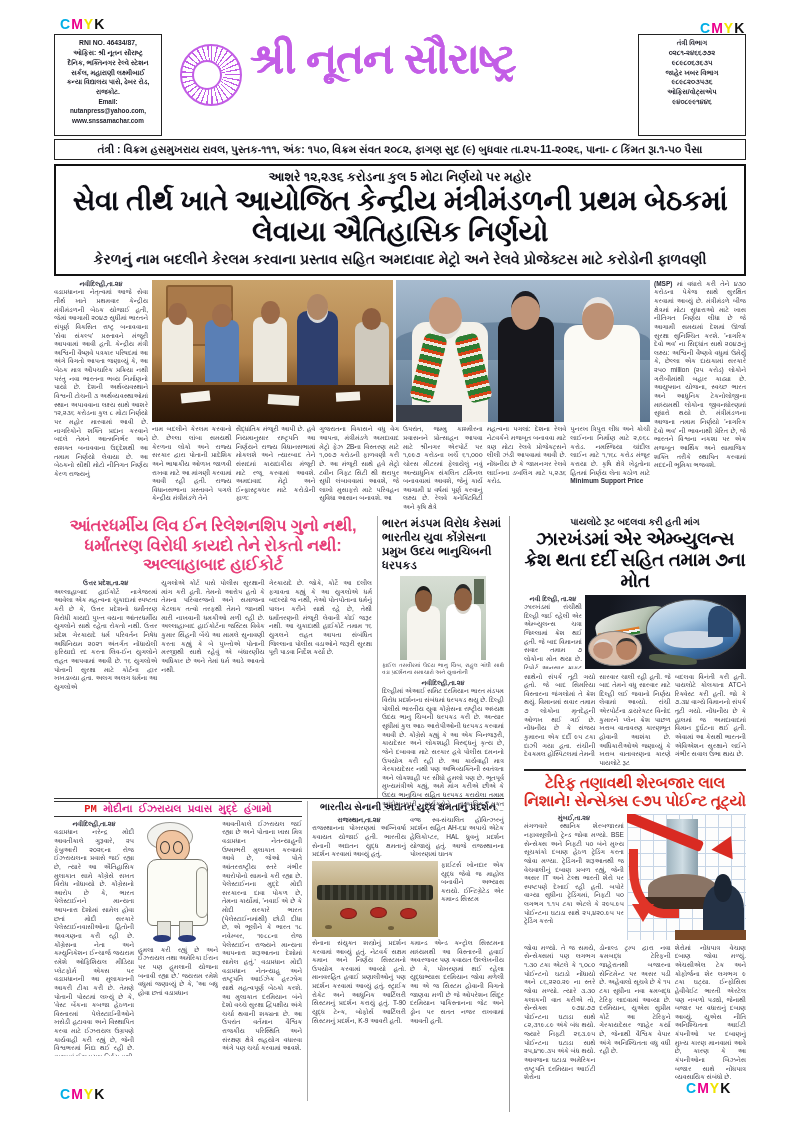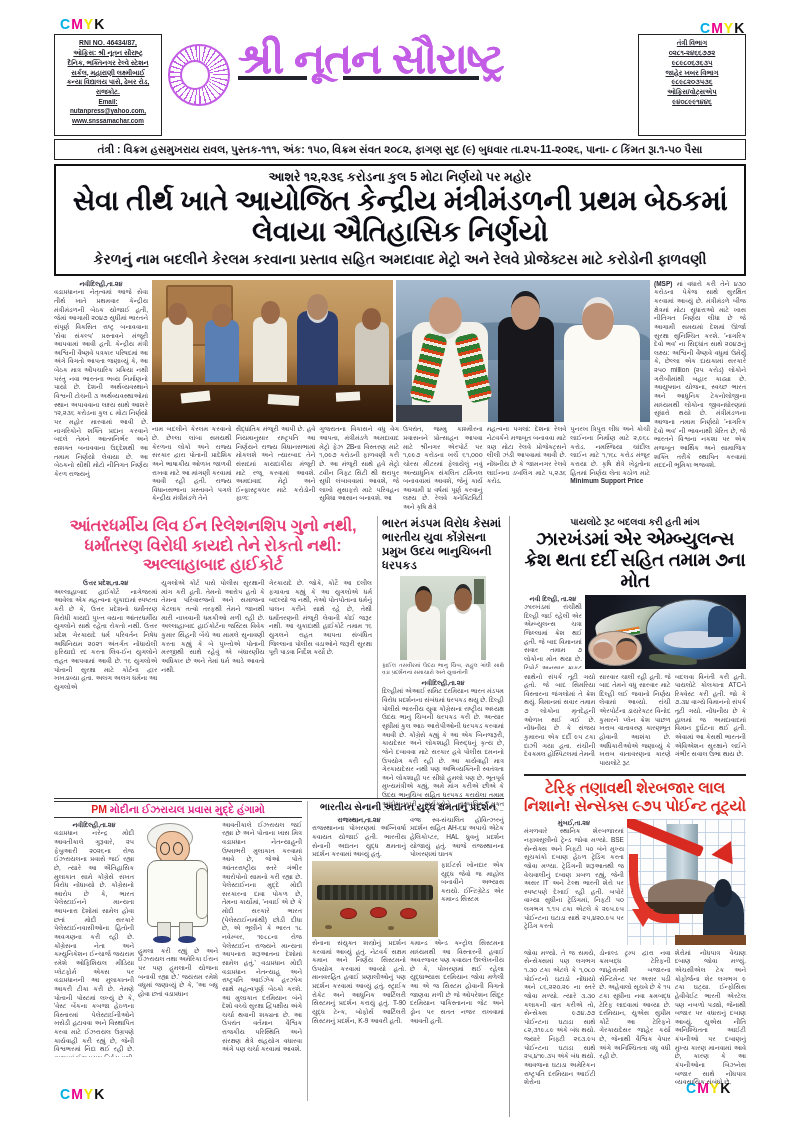--- a/index.html
+++ b/index.html
@@ -7,21 +7,21 @@
        font-family:"Liberation Sans","DejaVu Sans",sans-serif;color:#22222c;}
   .page{position:absolute;left:54px;top:12px;width:692px;}
   
   .cmyk{font-size:14px;font-weight:bold;letter-spacing:1px;}
   .cmyk .c{color:#00aee6}.cmyk .m{color:#ec008c}.cmyk .y{color:#f0e400}.cmyk .k{color:#111}
   .cmyk-tl{position:absolute;left:60px;top:16px;}
   .cmyk-tr{position:absolute;left:700px;top:20px;}
   .cmyk-bl{position:absolute;left:60px;top:1086px;}
   .cmyk-br{position:absolute;left:686px;top:1080px;}
   
-  .hdr{display:flex;align-items:stretch;gap:6px;height:102px;margin-bottom:3px;text-decoration:underline;}
+  .hdr{display:flex;align-items:stretch;gap:18px;height:102px;margin-bottom:3px;}
   .infobox{width:102px;border:1.5px solid #222;padding:3px 2px;font-size:6.8px;line-height:1.45;
            text-align:center;font-weight:bold;color:#1d1d28;}
   .infobox .em{font-size:6.4px;}
   .mast{flex:1;position:relative;padding-top:4px;}
   .mastrow{display:flex;align-items:flex-start;justify-content:center;gap:8px;}
   .sunlogo{width:58px;height:58px;border-radius:50%;margin-top:6px;flex:0 0 auto;
            background:repeating-conic-gradient(#c35de6 0deg 3deg,#ffffff 3deg 11deg);
            border:2px solid #c35de6;position:relative;}
   .sunlogo::after{content:"";position:absolute;left:10px;top:14px;width:26px;height:26px;border-radius:50%;
            background:#fff;border:2px solid #c35de6;}
@@ -63,26 +63,26 @@
   .row3{display:flex;gap:5px;border-top:1.5px solid #333;padding-top:2px;height:300px;}
   .sec-allahabad{width:318px;}
   .h-pink{color:#e73e78;font-weight:bold;font-size:16.5px;line-height:1.2;text-align:center;letter-spacing:-0.3px;}
   .threecols{display:flex;gap:4px;margin-top:4px;}
   .threecols .col{flex:1;}
   .sec-youth{flex:1;border-left:1px solid #aaa;padding-left:4px;}
   .h-black-sm{font-weight:bold;font-size:11.5px;line-height:1.22;color:#0f0f18;}
   .sec-jhar .kick{font-weight:bold;font-size:9.5px;text-align:center;color:#14141e;}
   .h-black-lg{font-weight:bold;font-size:18.5px;line-height:1.15;text-align:center;color:#0c0c14;letter-spacing:-0.4px;}
   .jrow{display:flex;gap:3px;margin-top:3px;height:74px;}
-  .sec-stock{border-top:2px solid #222;margin-top:5px;padding-top:3px;}
+  .sec-stock{border-top:2px solid #222;padding-top:3px;}
   .h-red{color:#da2a22;font-weight:bold;font-size:15.5px;line-height:1.2;text-align:center;letter-spacing:-0.3px;}
   .srow{display:flex;gap:3px;margin-top:3px;height:126px;}
   .sec-pal{width:248px;}
   .palkick{border-top:1.5px solid #333;border-bottom:1.5px solid #333;text-align:center;
-           font-weight:bold;font-size:10.5px;padding:1px 0;color:#e0218a;}
+           font-weight:bold;font-size:10.5px;padding:1px 0;color:#e0218a;font-family:Liberation Mono, monospace;}
   .palkick .pm{color:#e02020;}
   .h-black-md{font-weight:bold;font-size:18px;line-height:1.12;text-align:center;color:#0c0c14;letter-spacing:-0.4px;margin-top:2px;}
   .palcols{display:flex;gap:4px;margin-top:3px;}
   .palcols .col{flex:1;}
   .sec-raj{flex:1;border-left:1px solid #aaa;padding-left:4px;}
   .h-black-md2{font-weight:bold;font-size:15.5px;line-height:1.15;text-align:center;color:#0c0c14;margin-top:1px;}
   .rajrow1{display:flex;gap:4px;margin-top:3px;}
   .rajrow2{display:flex;gap:3px;margin-top:2px;}
   .rajrow3{display:flex;gap:4px;margin-top:2px;}
 </style>

